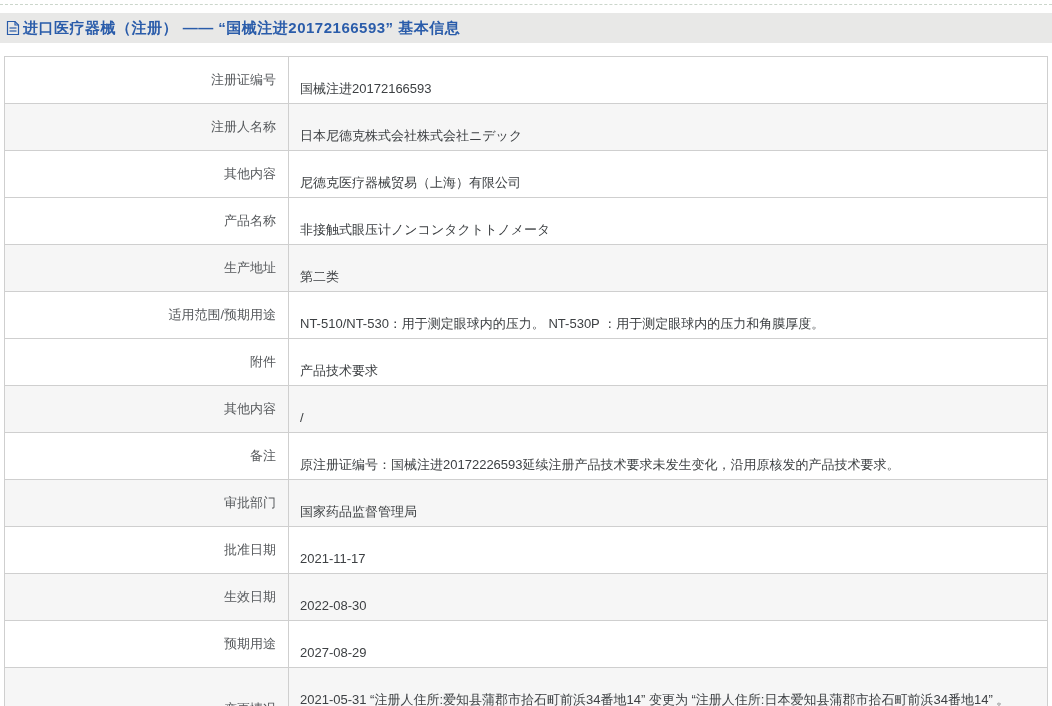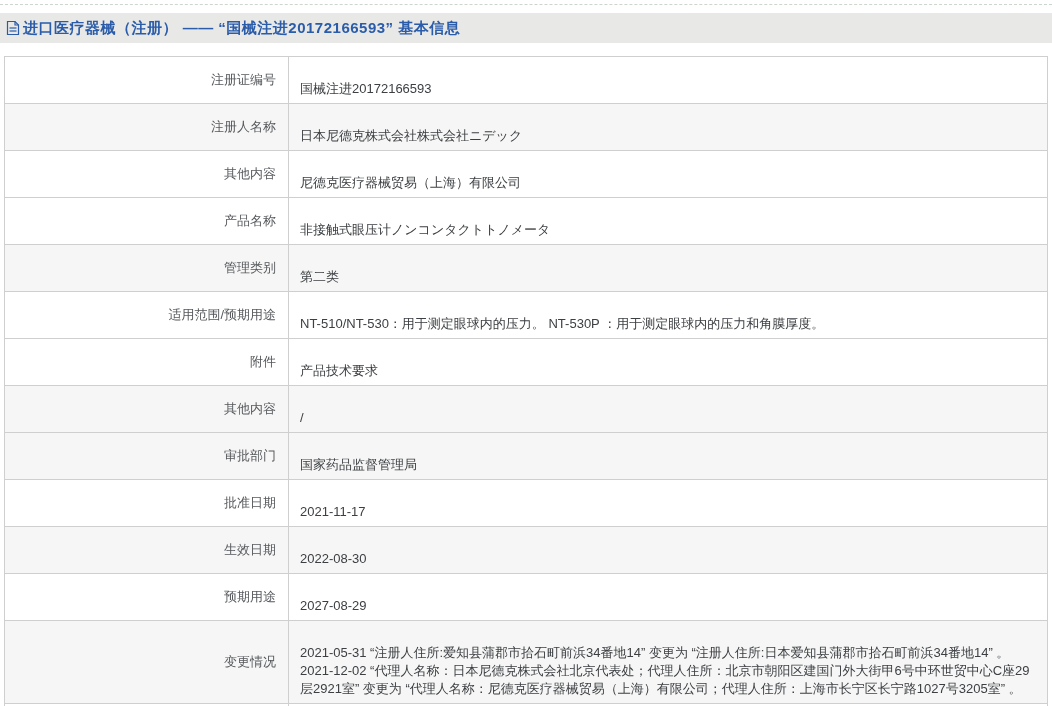--- a/index.html
+++ b/index.html
@@ -112,34 +112,38 @@
       </tr>
       <tr>
         <td class="label-cell">其他内容</td>
         <td class="value-cell">尼德克医疗器械贸易（上海）有限公司</td>
       </tr>
       <tr>
         <td class="label-cell">产品名称</td>
         <td class="value-cell">非接触式眼压计ノンコンタクトトノメータ</td>
       </tr>
       <tr class="alt">
-        <td class="label-cell">管理类别</td>
+        <td class="label-cell">生产地址</td>
         <td class="value-cell">第二类</td>
       </tr>
       <tr>
         <td class="label-cell">适用范围/预期用途</td>
         <td class="value-cell">NT-510/NT-530：用于测定眼球内的压力。 NT-530P ：用于测定眼球内的压力和角膜厚度。</td>
       </tr>
       <tr>
         <td class="label-cell">附件</td>
         <td class="value-cell">产品技术要求</td>
       </tr>
       <tr class="alt">
         <td class="label-cell">其他内容</td>
         <td class="value-cell">/</td>
+      </tr>
+      <tr>
+        <td class="label-cell">备注</td>
+        <td class="value-cell">原注册证编号：国械注进20172226593延续注册产品技术要求未发生变化，沿用原核发的产品技术要求。</td>
       </tr>
       <tr class="alt">
         <td class="label-cell">审批部门</td>
         <td class="value-cell">国家药品监督管理局</td>
       </tr>
       <tr>
         <td class="label-cell">批准日期</td>
         <td class="value-cell">2021-11-17</td>
       </tr>
       <tr class="alt">

